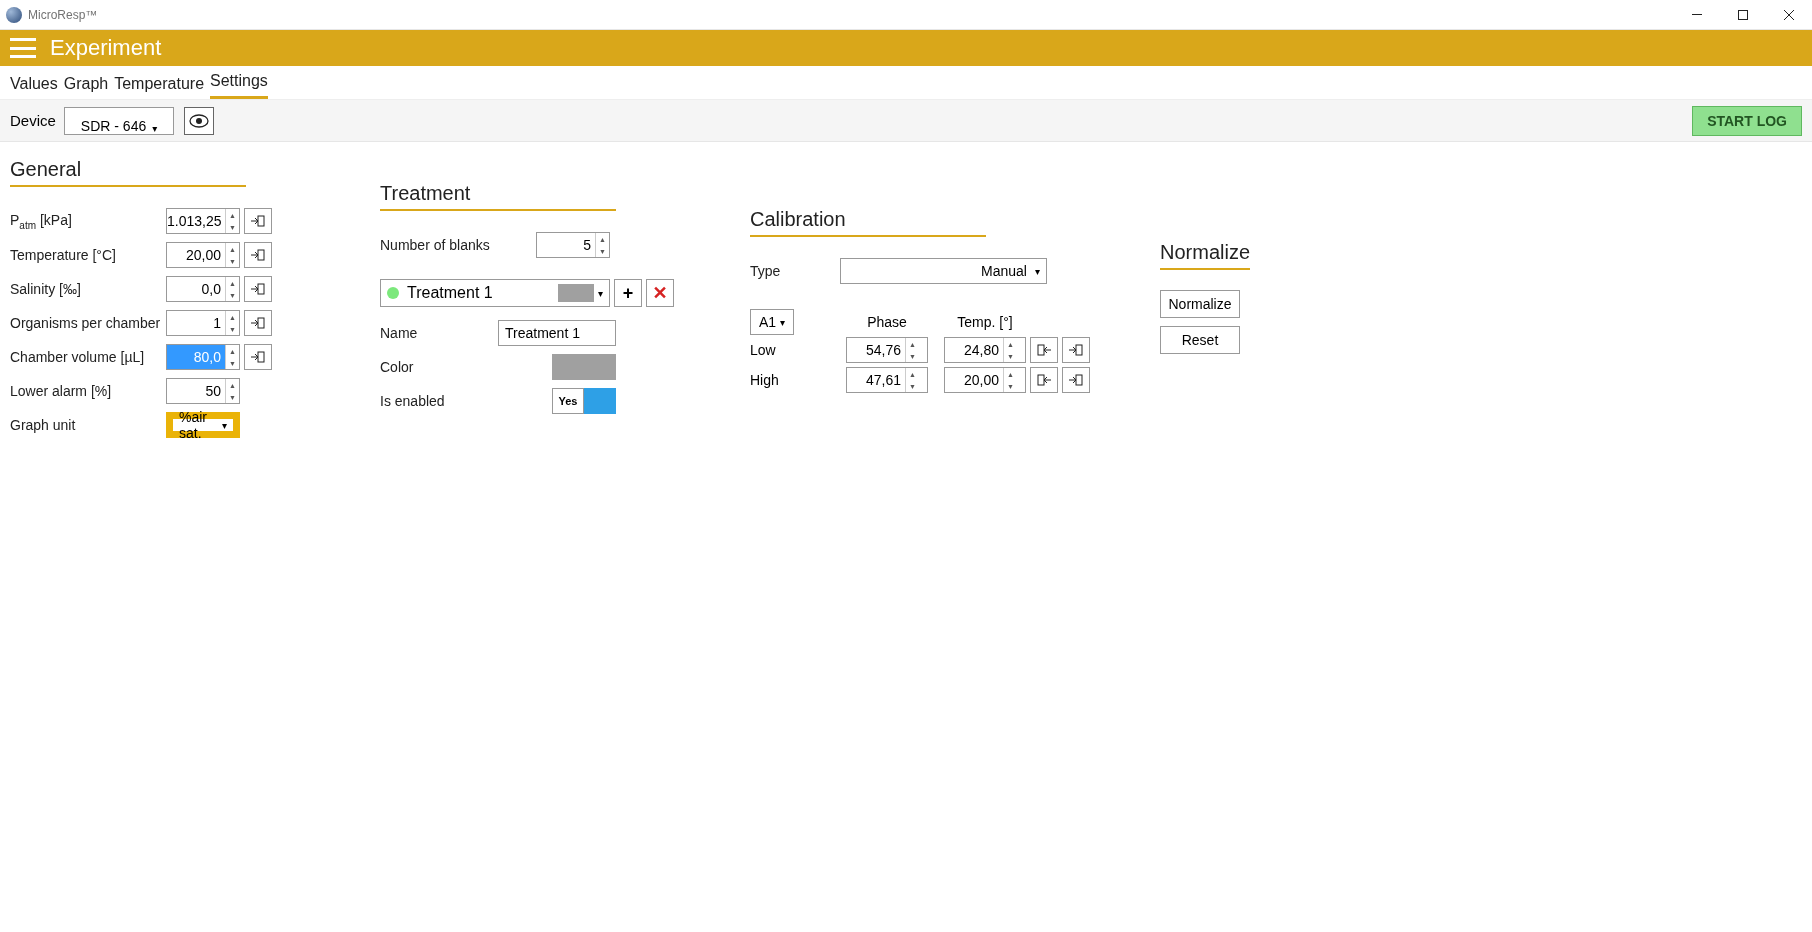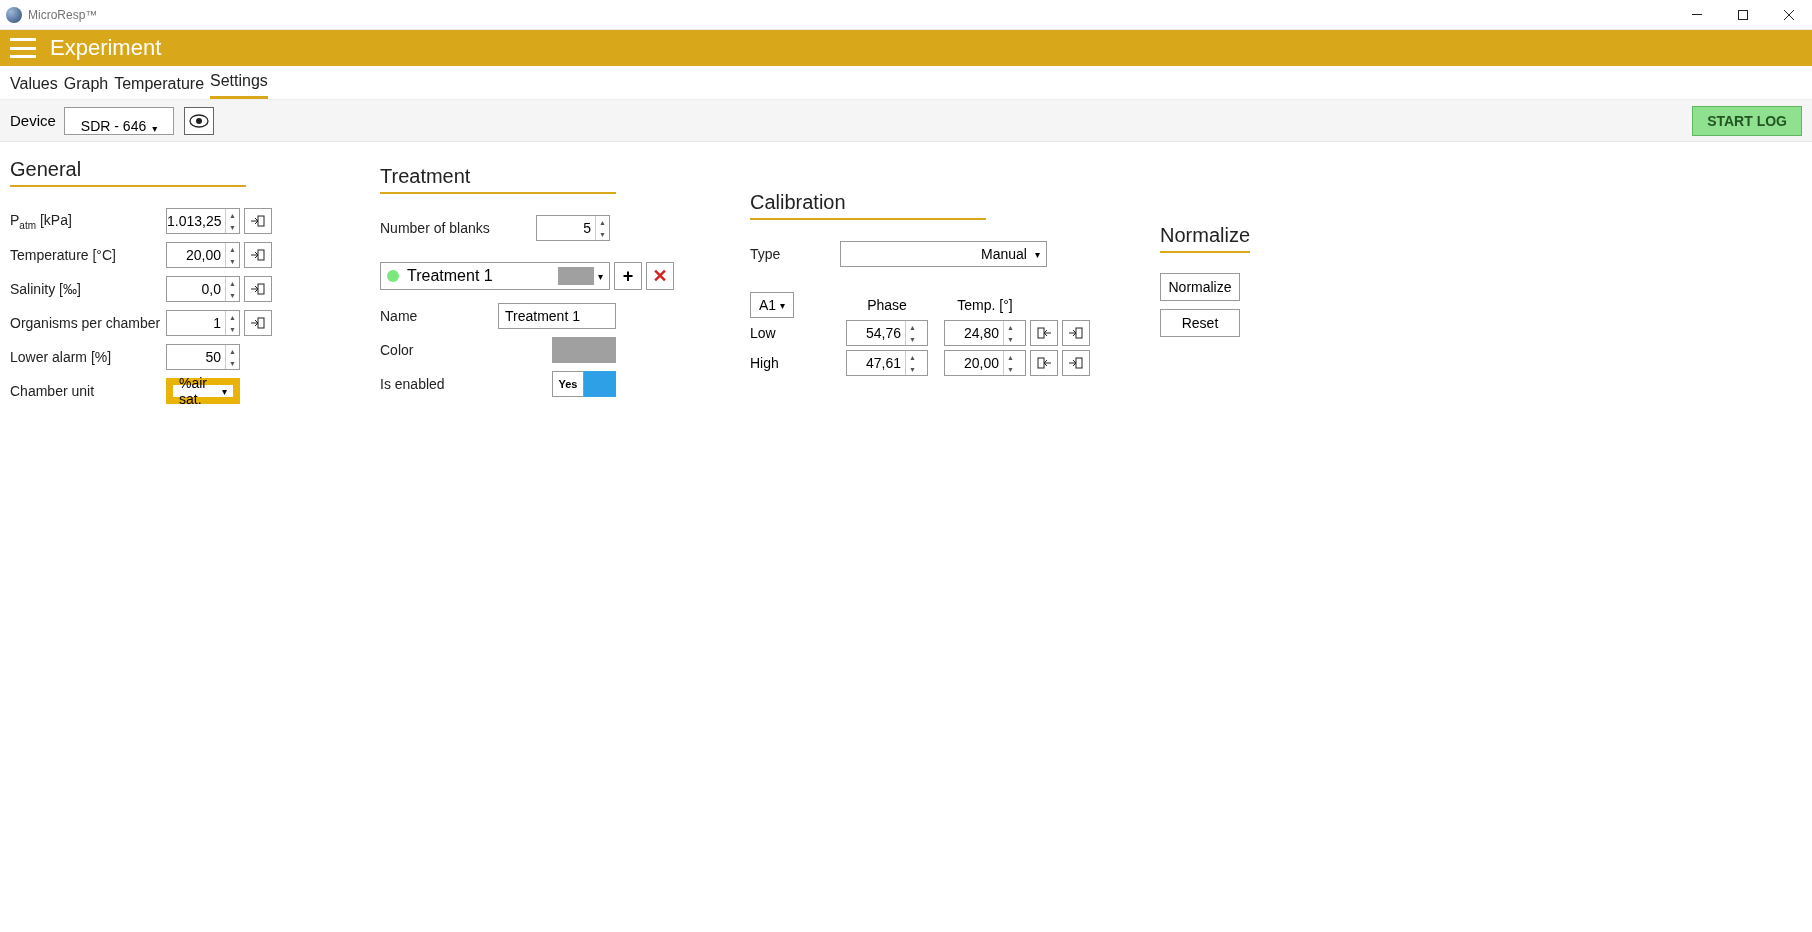--- a/index.html
+++ b/index.html
@@ -213,31 +213,48 @@
         </div>
       <div class="export-btn">
           <svg width="14" height="12">
             <rect x="7" y="1" width="6" height="10" fill="none" stroke="#222"></rect>
             <line x1="0" y1="6" x2="7" y2="6" stroke="#222"></line>
             <polyline points="4,3 7,6 4,9" fill="none" stroke="#222"></polyline>
           </svg>
         </div>
     </div>
     <div class="row">
+      <span class="label">Chamber volume [µL]</span>
+      <div class="spin">
+          <input class="sel" value="80,0" style="">
+          <div class="arrows">
+            <span>▲</span>
+            <span>▼</span>
+          </div>
+        </div>
+      <div class="export-btn">
+          <svg width="14" height="12">
+            <rect x="7" y="1" width="6" height="10" fill="none" stroke="#222"></rect>
+            <line x1="0" y1="6" x2="7" y2="6" stroke="#222"></line>
+            <polyline points="4,3 7,6 4,9" fill="none" stroke="#222"></polyline>
+          </svg>
+        </div>
+    </div>
+    <div class="row">
       <span class="label">Lower alarm [%]</span>
       <div class="spin">
           <input value="50" style="">
           <div class="arrows">
             <span>▲</span>
             <span>▼</span>
           </div>
         </div>
     </div>
     <div class="row">
-      <span class="label">Chamber unit</span>
+      <span class="label">Graph unit</span>
       <div class="dropdown" style="width:74px">
           <span>%air sat.</span>
           <span class="caret">▾</span>
         </div>
     </div>
   </div>
 
   <div class="panel" style="width:330px">
     <h2>Treatment</h2>
 

